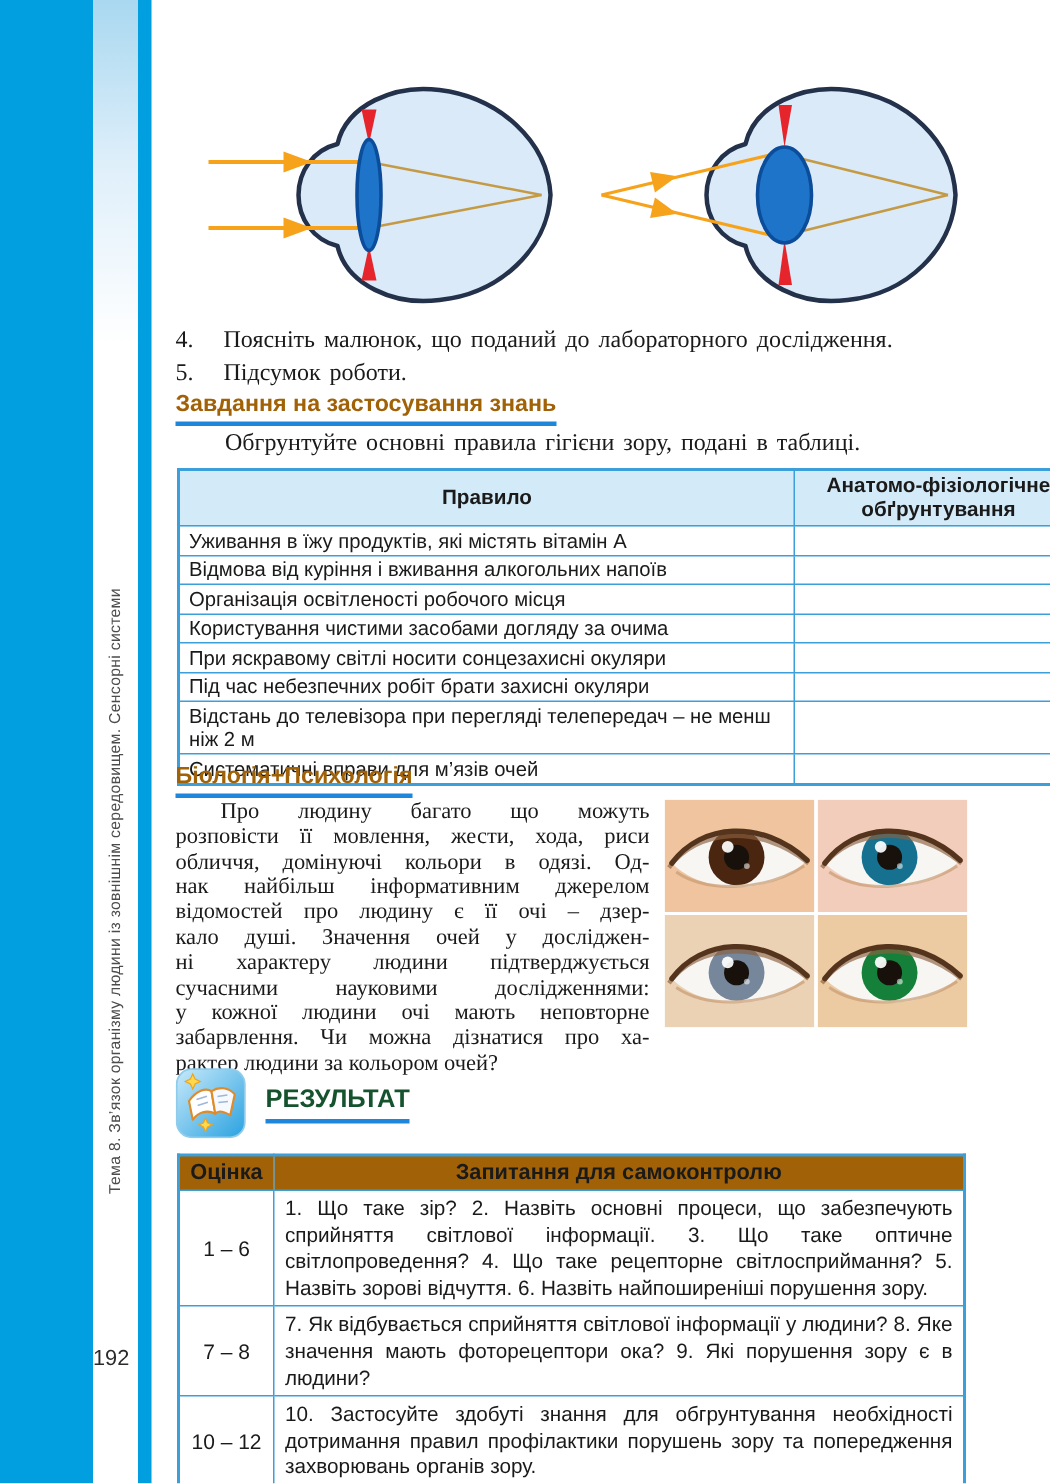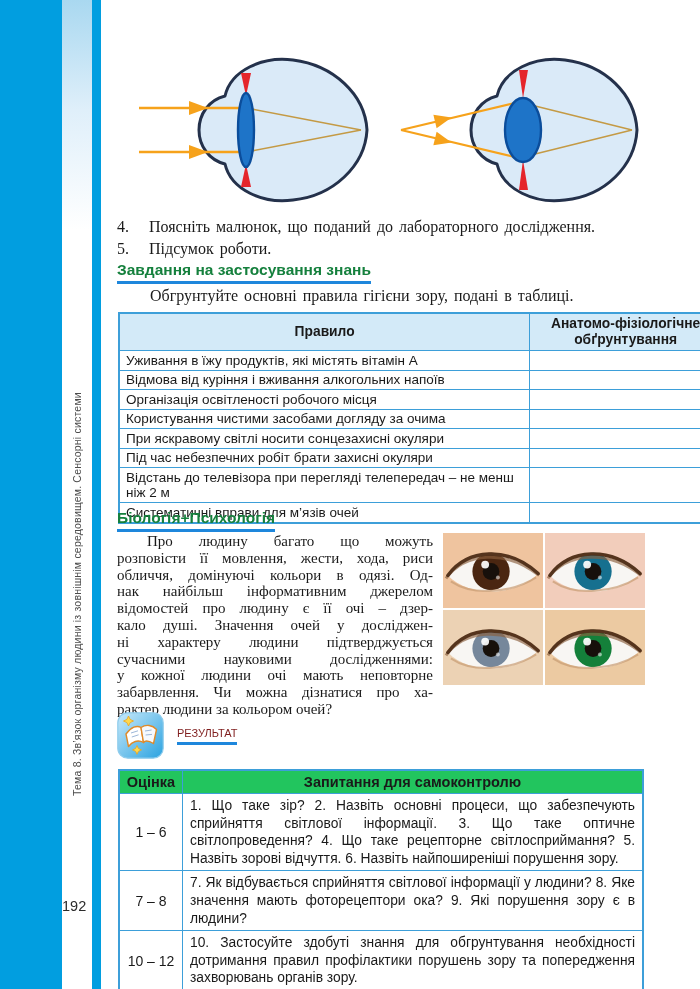--- a/index.html
+++ b/index.html
@@ -25,21 +25,21 @@
   .diag-left{position:absolute;left:22px;top:0;}
   .diag-right{position:absolute;left:282px;top:0;}
 
   
   .steps{position:absolute;left:2px;top:216px;width:526px;
          font-family:"Liberation Serif",serif;font-size:16px;line-height:21.5px;word-spacing:2px;}
   .step{display:flex;}
   .step .num{width:32px;flex:none;}
 
   
-  .sec-heading{position:absolute;left:2px;font-weight:bold;font-size:15.5px;color:#15803d;
+  .sec-heading{position:absolute;left:2px;font-weight:bold;font-size:15.5px;color:#a16207;
       border-bottom:3px solid #1e87dc;padding-bottom:2px;display:inline-block;}
   #h-app{top:261px;}
   #h-bio{top:509px;}
 
   .intro{position:absolute;left:2px;top:287px;width:526px;
       font-family:"Liberation Serif",serif;font-size:16px;word-spacing:2px;text-indent:33px;}
 
   
   .hygiene{position:absolute;left:3px;top:312px;width:605px;border-collapse:collapse;
       border:2px solid #3d9fd9;font-size:13.5px;line-height:15.5px;}
@@ -57,28 +57,28 @@
   .bio-line.indent{text-indent:30px;}
   .bio-line.last{text-align-last:left;}
   .eye-photo{margin-left:10px;width:202px;height:152px;display:grid;
       grid-template-columns:1fr 1fr;grid-template-rows:1fr 1fr;gap:2px;background:#fff;}
   .eye-quad{overflow:hidden;}
   .eye-quad svg{display:block;width:100%;height:100%;}
 
   
   .result-row{position:absolute;left:2px;top:712px;display:flex;align-items:center;}
   .result-icon{width:47px;height:47px;flex:none;}
-  .result-label{margin-left:13px;font-weight:normal;font-size:11px;color:#7f1d1d;
+  .result-label{margin-left:13px;font-weight:bold;font-size:17px;color:#14532d;
       border-bottom:3px solid #1e87dc;padding-bottom:3px;}
 
   
   .selfcheck{position:absolute;left:3px;top:769px;width:526px;border-collapse:collapse;
       border:2px solid #3d9fd9;font-size:13.8px;}
   .selfcheck th{border:1.5px solid #3d9fd9;font-size:14.5px;font-weight:bold;
-      text-align:center;padding:3px 4px;background:#22c55e;}
+      text-align:center;padding:3px 4px;background:#a16207;}
   .selfcheck td{border:1.5px solid #3d9fd9;vertical-align:middle;margin-left:12px;}
   .selfcheck .score-cell{width:58px;text-align:center;font-size:14px;padding:2px;}
   .selfcheck .questions-cell{padding:3px 7px;line-height:17.6px;text-align:justify;}
 </style>
 </head>
 <body>
 
 <div class="page">
 
   <div class="bluebar"></div>

